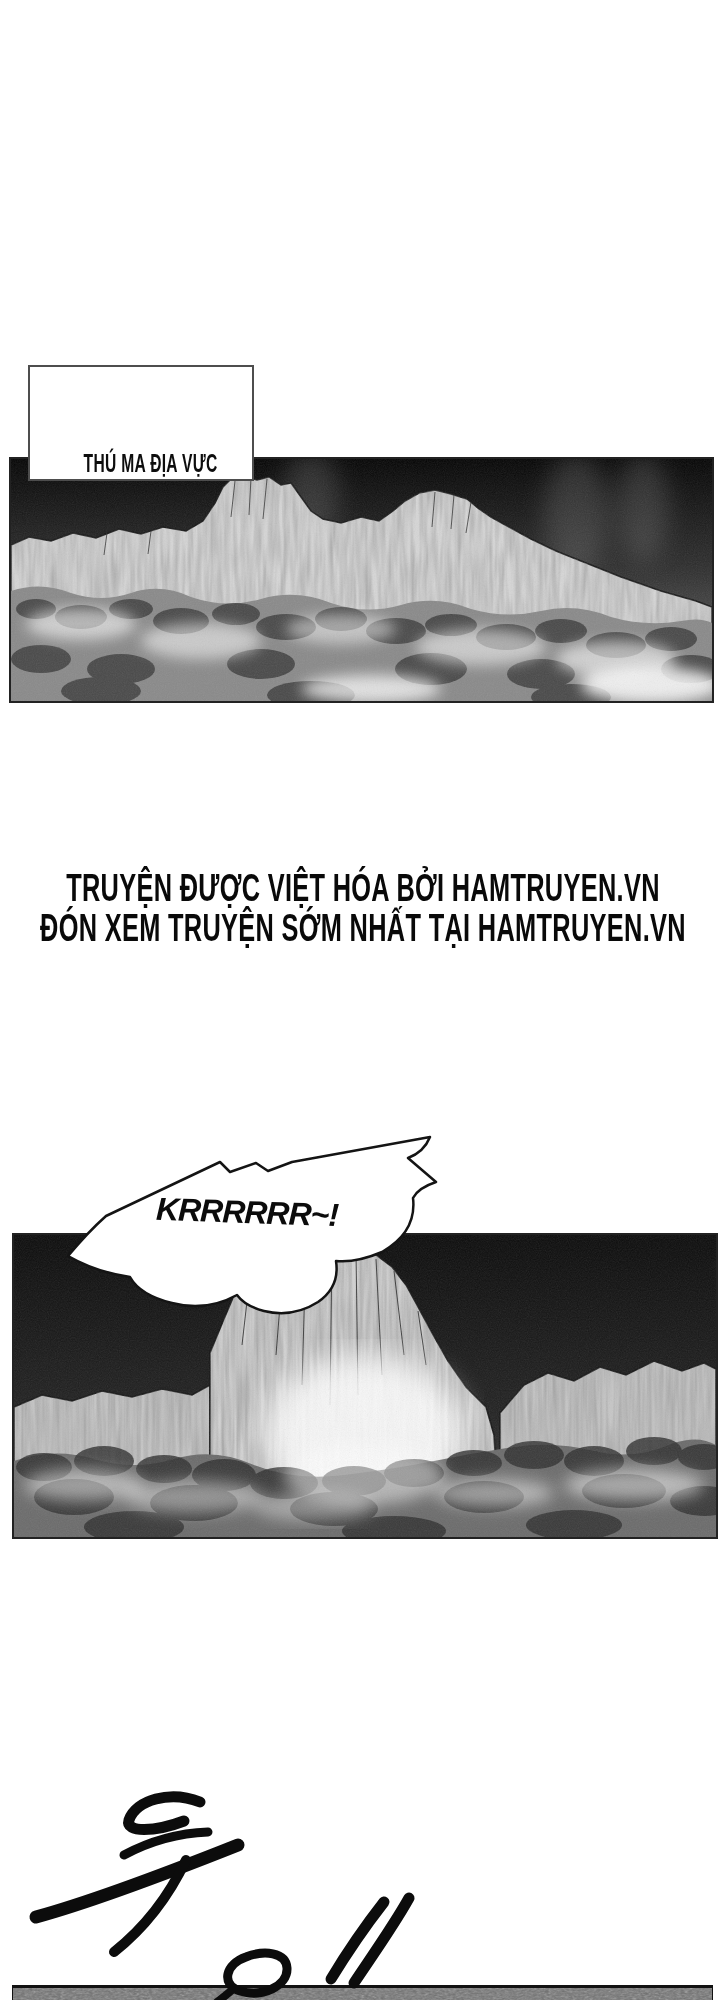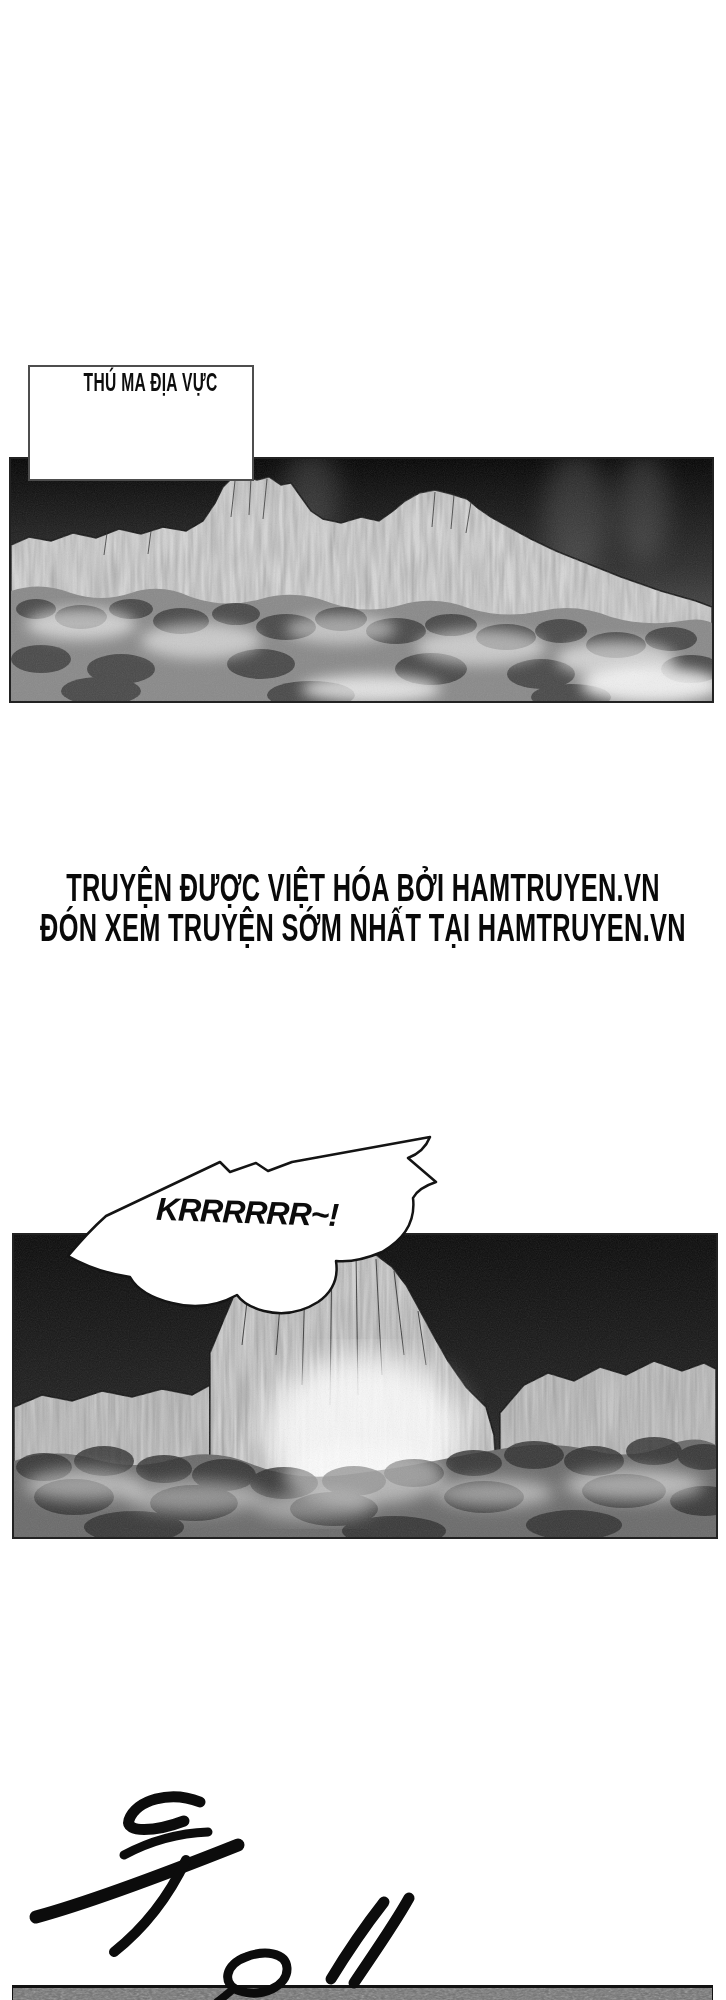--- a/index.html
+++ b/index.html
@@ -5,21 +5,21 @@
   html,body{margin:0;padding:0;}
   body{
     width:726px;height:2000px;position:relative;overflow:hidden;
     background:#ffffff;font-family:"Liberation Sans",sans-serif;
   }
   .abs{position:absolute;}
   
   .caption-box{
     left:28px;top:365px;width:226px;height:116px;
     background:#ffffff;border:2px solid #4d4d4d;box-sizing:border-box;
-    display:flex;align-items:flex-start;justify-content:center;z-index:4;padding-left:20px;
+    display:flex;align-items:flex-end;justify-content:center;z-index:4;padding-left:20px;
   }
   .caption-text{
     font-size:26px;font-weight:bold;color:#0d0d0d;white-space:nowrap;
     transform:scaleX(0.6);letter-spacing:0.5px;
   }
   
   .panel{box-sizing:border-box;border:2px solid #222;background:#fff;z-index:1;overflow:hidden;}
   .panel svg{display:block;width:100%;height:100%;}
   #panel1{left:9px;top:457px;width:705px;height:246px;}
   #panel2{left:12px;top:1233px;width:706px;height:306px;}

